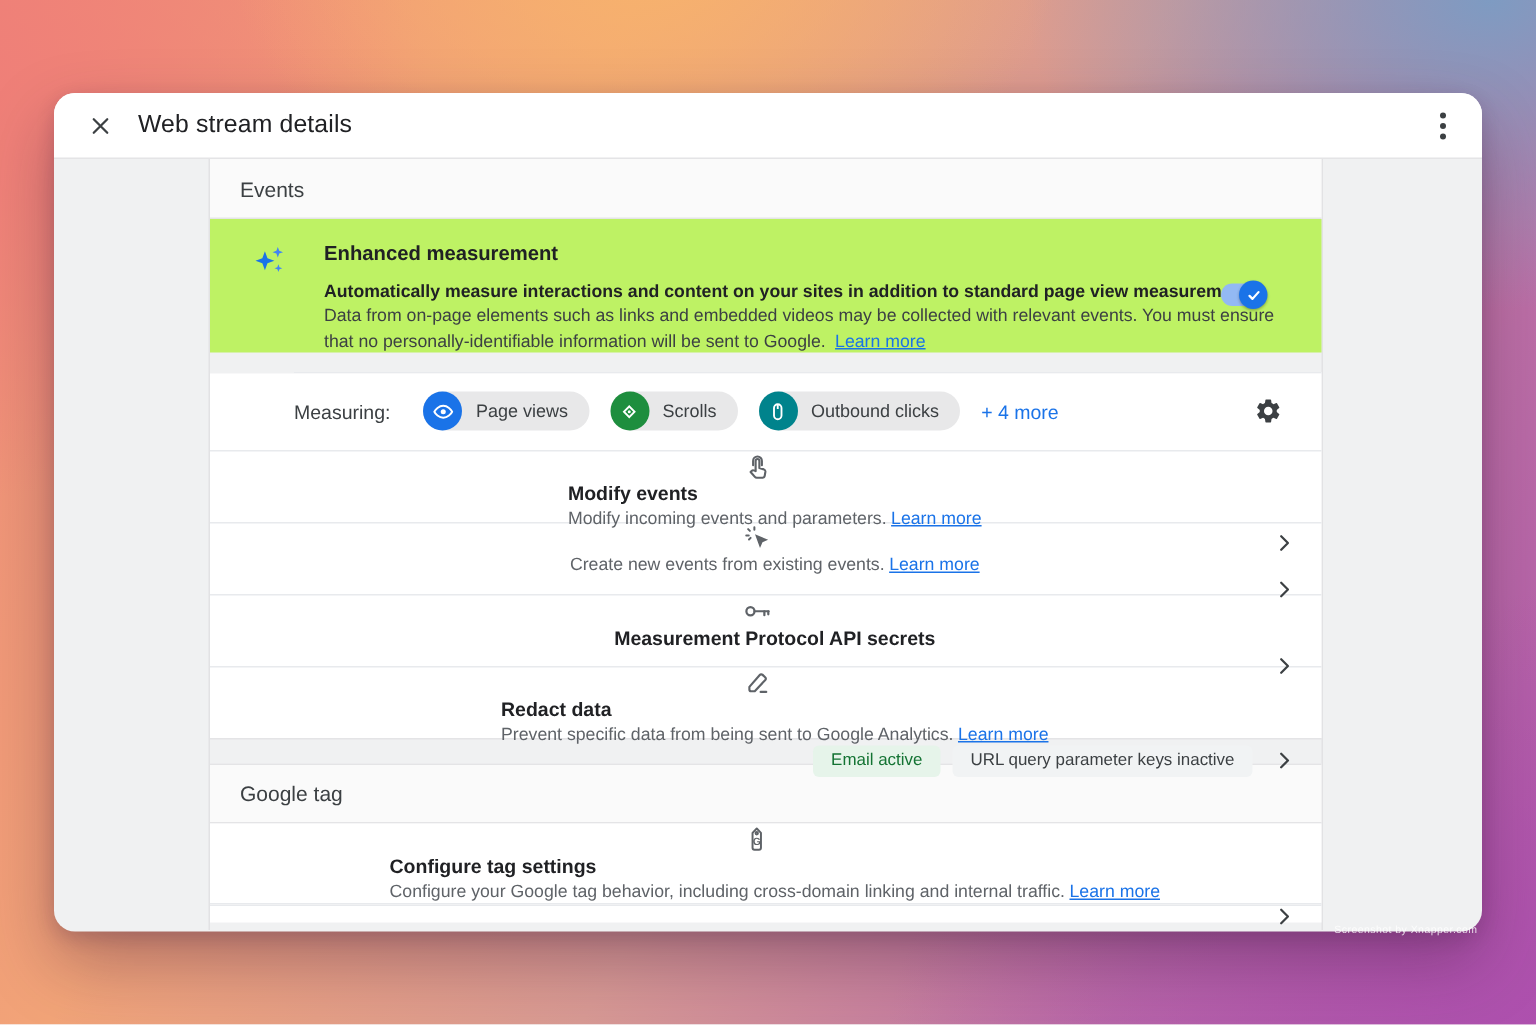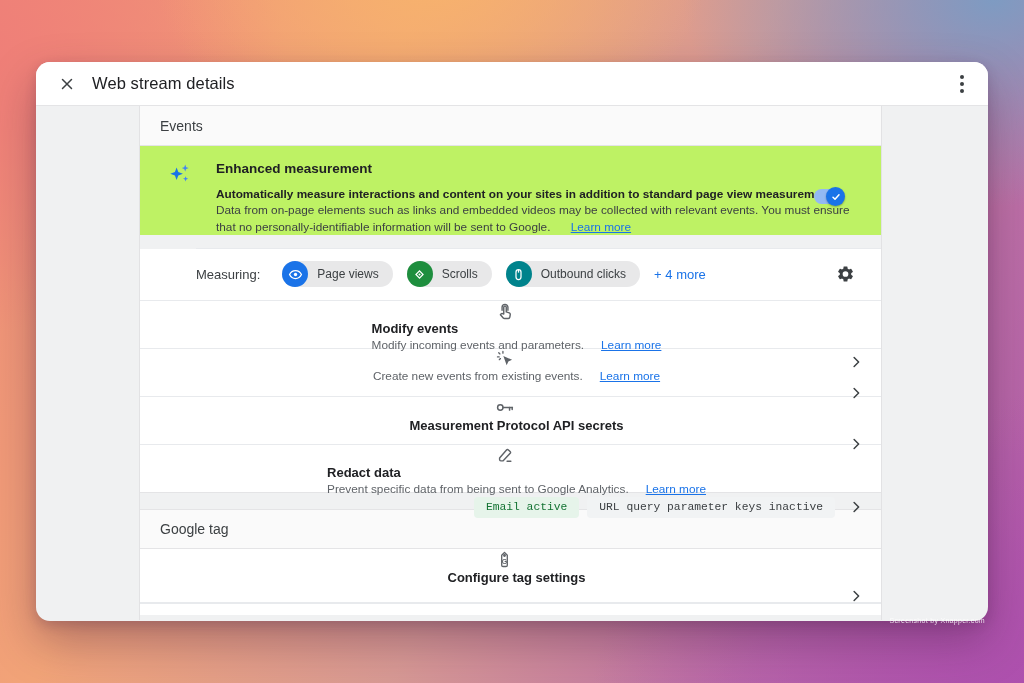--- a/index.html
+++ b/index.html
@@ -38,21 +38,21 @@
   .section-band {
     height:40px; background:#fafafa; border-bottom:1px solid #e4e4e6;
     display:flex; align-items:center; padding:0 20px; font-size:14px; color:#3c4043;
   }
   .section-band.topline { border-top:1px solid #e4e4e6; }
   .enh-main { position:relative; display:flex; padding:15px 20px 0 28px; background:#bef264; }
   .enh-icon { width:24px; height:24px; margin-right:24px; margin-top:1px; flex:none; }
   .enh-title { font-size:13.5px; font-weight:700; color:#202124; margin-bottom:10px; }
   .enh-desc { font-size:11.8px; line-height:1.38; color:#3c4043; max-width:645px; }
   .enh-desc strong { color:#202124; }
-  .link { color:#1a73e8; text-decoration:underline; cursor:pointer; margin-left:17px; }
+  .link { color:#1a73e8; text-decoration:underline; cursor:pointer; margin-left:3px; }
   .toggle { position:absolute; right:38px; top:43px; width:29px; height:15px; border-radius:8px; background:#93b9f3; cursor:pointer; }
   .toggle .thumb {
     position:absolute; right:-2px; top:-2px; width:19px; height:19px; border-radius:50%;
     background:#1a73e8; display:flex; align-items:center; justify-content:center;
     box-shadow:0 1px 2px rgba(0,0,0,.3);
   }
   .divider-inset { border-top:1px solid #e8eaed; margin-left:56px; margin-top:13px; background:#fff; }
   .measuring { position:relative; display:flex; align-items:center; height:51px; padding-left:56px; background:#fff; }
   .measuring-label { font-size:13px; color:#3c4043; margin-right:22px; }
   .chip { display:inline-flex; align-items:center; height:26px; border-radius:13px; background:#e8e8e9; margin-right:14px; }
@@ -62,21 +62,21 @@
   .chip-circle.teal { background:#00838c; }
   .chip-label { padding:0 14px 0 9px; font-size:12px; font-weight:500; color:#3c4043; }
   .more-link { color:#1a73e8; font-size:13px; font-weight:500; cursor:pointer; }
   .gear-btn { position:absolute; right:24px; top:50%; transform:translateY(-50%); }
   .row { display:flex; align-items:center; height:48px; background:#fff; border-top:1px solid #e8eaed; padding:0 16px 0 28px; cursor:pointer;flex-direction:column; }
   .row.tall { height:54px; border-top:none; border-bottom:1px solid #e8eaed; }
   .row-icon { width:24px; margin-right:24px; display:flex; align-items:center; justify-content:center; flex:none; }
   .row-title { font-size:13px; font-weight:700; color:#202124; margin-bottom:2px; }
   .row-desc { font-size:11.8px; color:#5f6368; line-height:1.25; }
   .row-right { margin-left:auto; display:flex; align-items:center; gap:8px; }
-  .badge { height:21px; display:inline-flex; align-items:center; padding:0 12px; border-radius:4px; font-size:11.3px; white-space:nowrap;font-family:Liberation Mono, monospace; }
+  .badge { height:21px; display:inline-flex; align-items:center; padding:0 12px; border-radius:4px; font-size:11.3px; white-space:nowrap; }
   .badge.green { background:#e6f4ea; color:#137333; }
   .badge.gray  { background:#f1f3f4; color:#3c4043; }
   .chevron { display:flex; margin-left:4px; }
   .events-card-end { border-top:1px solid #e4e4e6; }
   .gap { height:16px; }
   .partial-row { height:12px; background:#fff; border-top:1px solid #e8eaed; }
   .watermark { position:absolute; right:39px; top:617px; font-size:7px; color:rgba(255,255,255,.82); letter-spacing:.3px; }
 </style>
 </head>
 <body>
@@ -265,20 +265,21 @@
         <div class="row tall">
           <span class="row-icon">
             <svg width="21" height="21" viewBox="0 0 24 24" fill="none" stroke="#5f6368" stroke-width="1.5">
               <path d="M8.8 7.2L12 3.8l3.2 3.4v11.3a1.5 1.5 0 0 1-1.5 1.5h-3.4a1.5 1.5 0 0 1-1.5-1.5z" stroke-linejoin="round"></path>
               <circle cx="12" cy="7.4" r="0.9"></circle>
               <text x="12" y="16.6" font-size="8" fill="#5f6368" stroke="none" text-anchor="middle" font-family="Liberation Sans, sans-serif" font-weight="bold">G</text>
             </svg>
           </span>
           <div class="row-text">
             <div class="row-title">Configure tag settings</div>
+            <div class="row-desc"><span>Configure your Google tag behavior, including cross-domain linking and internal traffic.</span><a class="link">Learn more</a></div>
           </div>
           <div class="row-right">
             <span class="chevron">
               <svg width="18" height="18" viewBox="0 0 24 24">
                   <path d="M9.5 6l6 6-6 6" stroke="#3c4043" stroke-width="2" fill="none" stroke-linecap="round" stroke-linejoin="round"></path>
                 </svg>
             </span>
           </div>
         </div>
 

